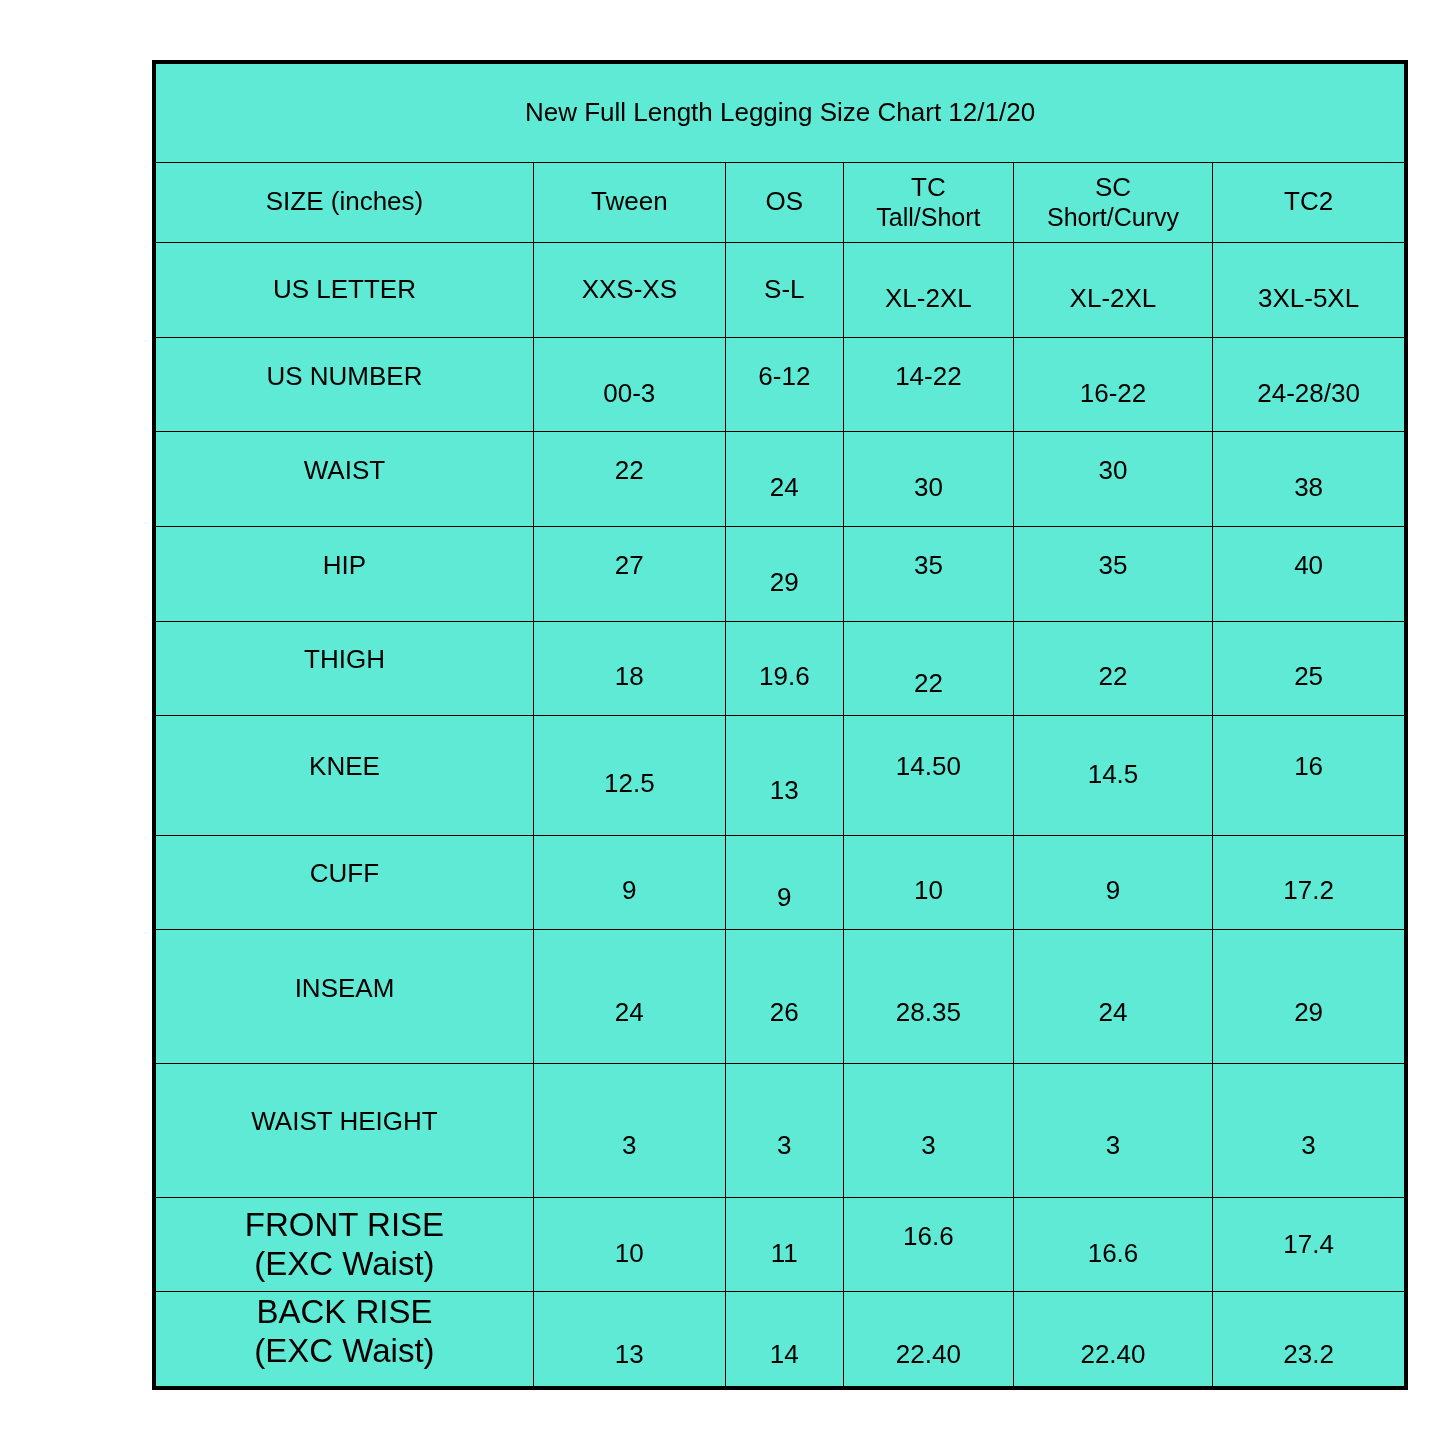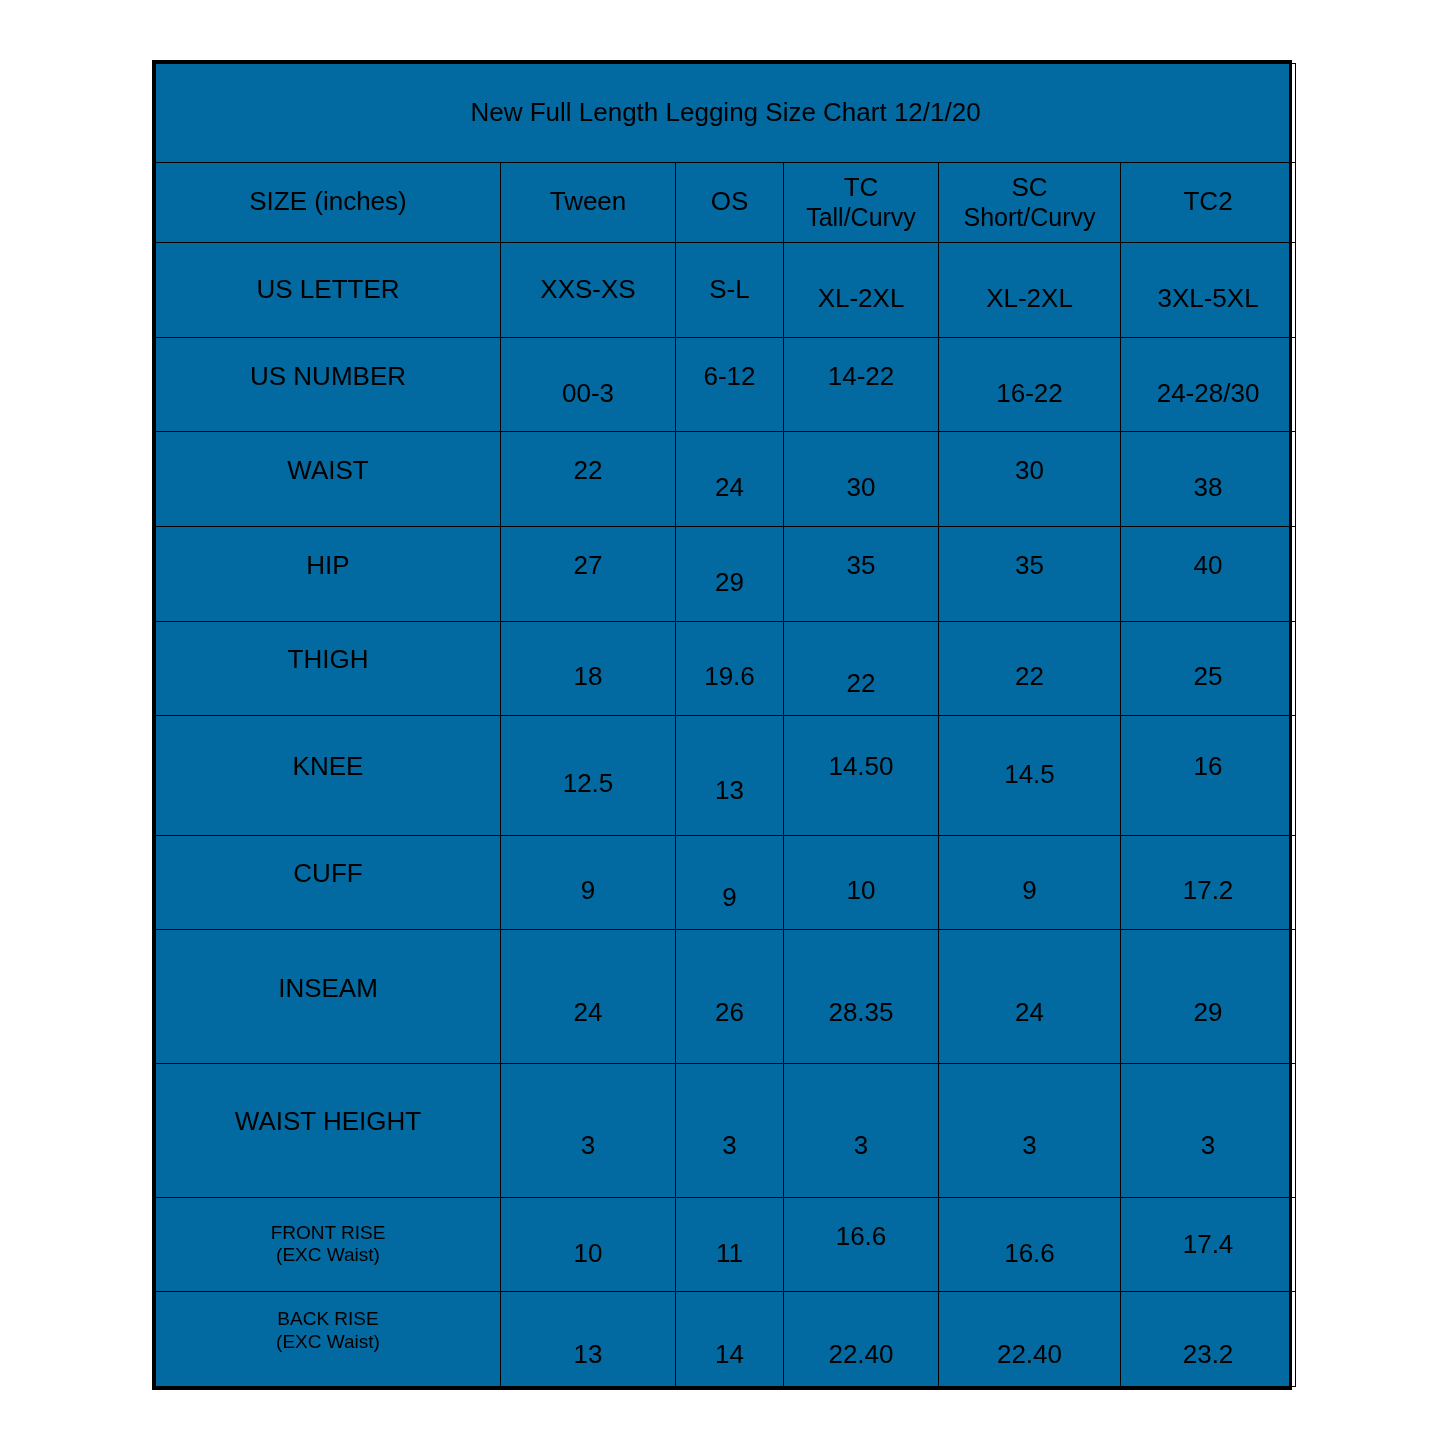--- a/index.html
+++ b/index.html
@@ -19,25 +19,25 @@
     position: relative;
     width: 1445px;
     height: 1446px;
     background: #ffffff;
   }
 
   .chart-frame {
     position: absolute;
     left: 152px;
     top: 60px;
-    width: 1140px;
+    width: 1256px;
     height: 1330px;
     border: 3px solid #000000;
     box-sizing: border-box;
-    background: #0369a1;
+    background: #5eead4;
   }
 
   table.size-chart {
     width: 100%;
     height: 100%;
     border-collapse: collapse;
     table-layout: fixed;
   }
 
   table.size-chart td {
@@ -67,21 +67,21 @@
   col.c-tc    { width: 155px; }
   col.c-sc    { width: 182px; }
   col.c-tc2   { width: 175px; }
 
   
   td.row-label {
     text-align: center;
     font-size: 27px;
   }
   td.row-label.two-line {
-    font-size: 19px;
+    font-size: 33px;
     line-height: 1.2;
   }
 
   
   td.head {
     font-size: 27px;
   }
   td.head .sub {
     display: block;
     font-size: 25px;
@@ -116,21 +116,21 @@
         <tr class="row-h-title">
           <td class="title-cell" colspan="6">New Full Length Legging Size Chart 12/1/20</td>
         </tr>
 
         <tr class="row-h-head">
           <td class="head row-label">SIZE (inches)</td>
           <td class="head">Tween</td>
           <td class="head">OS</td>
           <td class="head">
             <span>TC</span>
-            <span class="sub">Tall/Curvy</span>
+            <span class="sub">Tall/Short</span>
           </td>
           <td class="head">
             <span>SC</span>
             <span class="sub">Short/Curvy</span>
           </td>
           <td class="head">TC2</td>
         </tr>
 
         <tr class="row-h-std">
           <td class="row-label">US LETTER</td>

